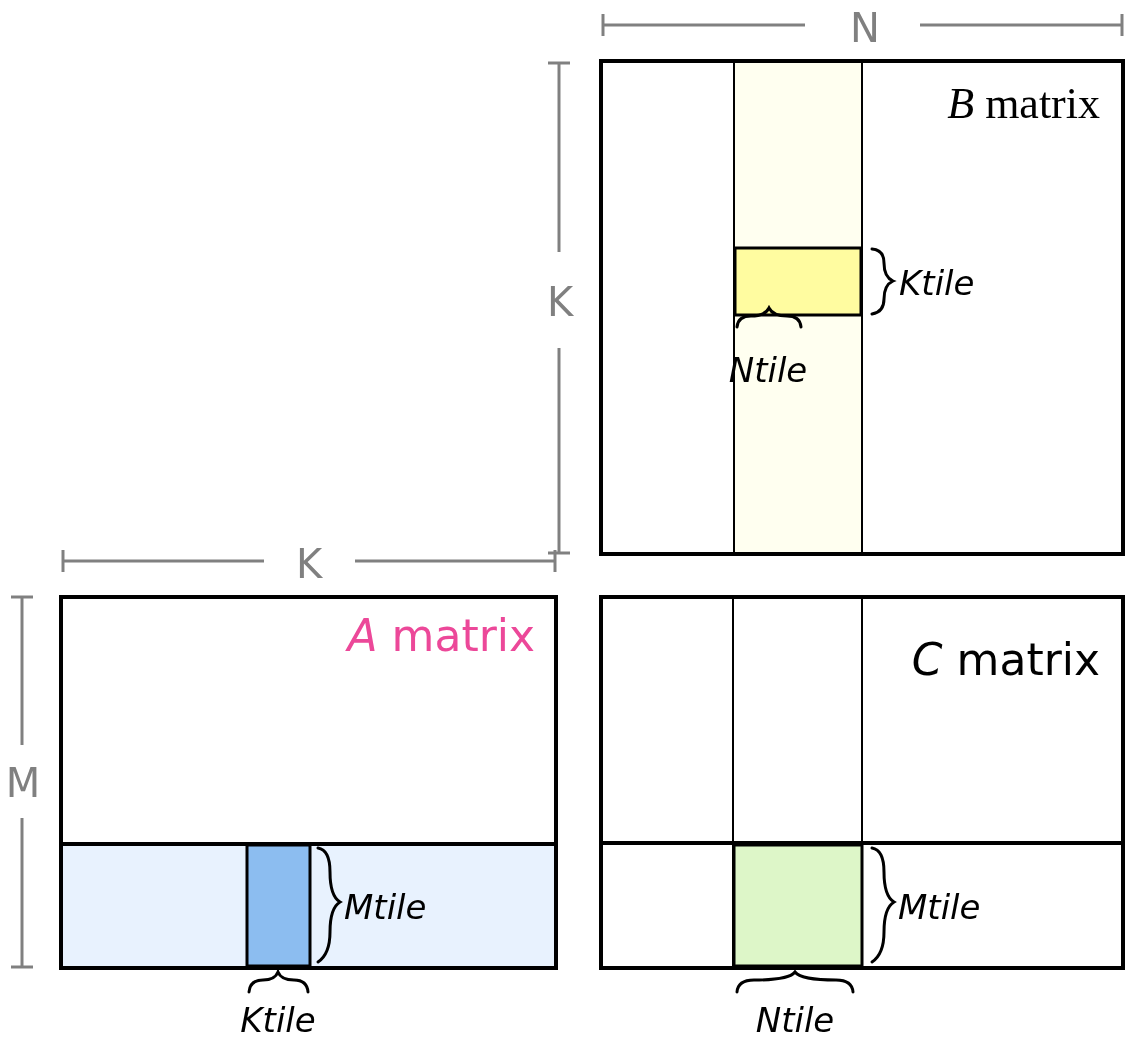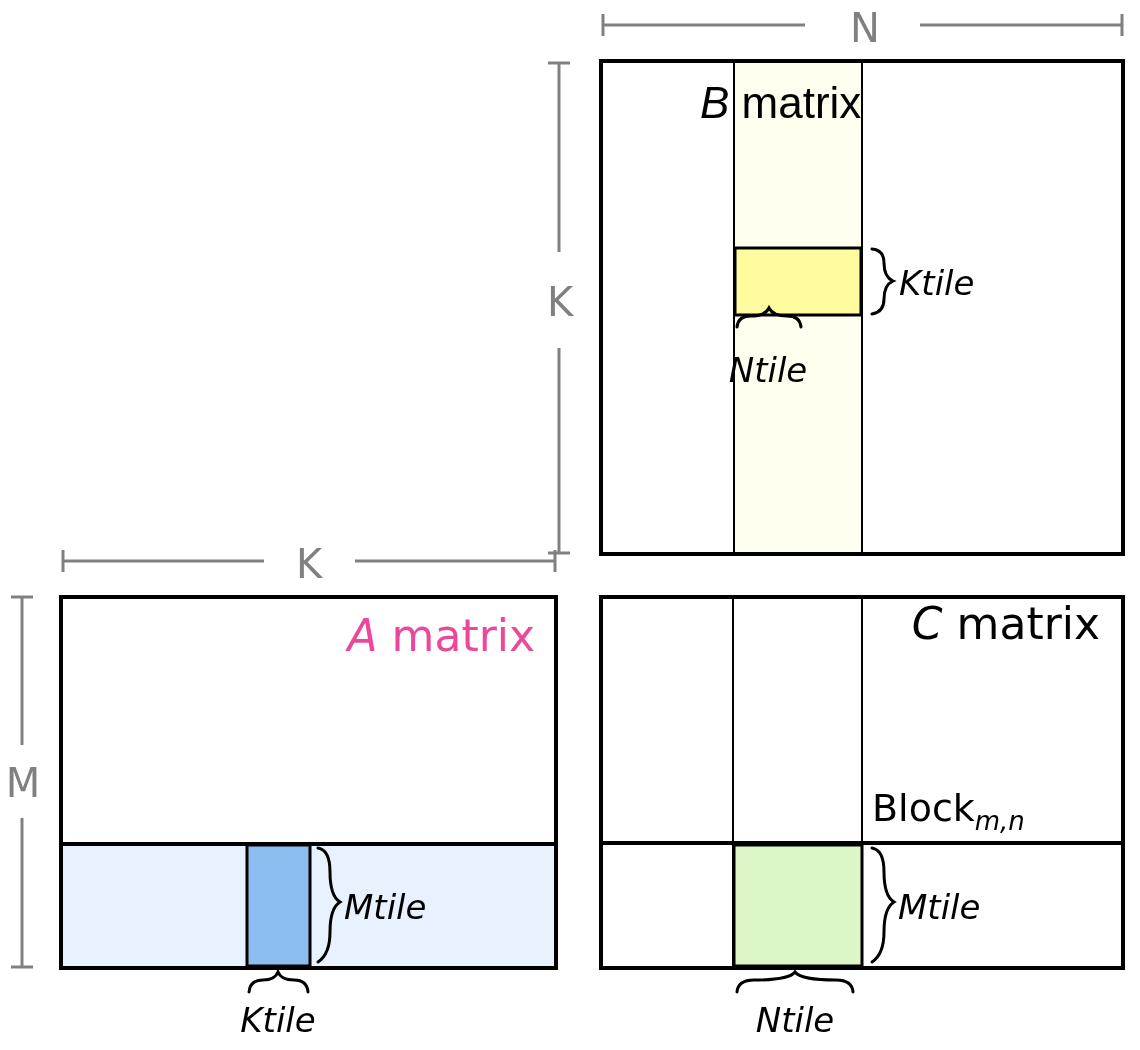--- a/index.html
+++ b/index.html
@@ -164,51 +164,47 @@
 
   <div class="txt" style="position:absolute; left:535px; top:279px; width:50px; text-align:center;
               font-size:40px; color:#808080; font-family:'DejaVu Sans',sans-serif;">K</div>
 
   <div class="txt" style="position:absolute; left:284px; top:541px; width:50px; text-align:center;
               font-size:40px; color:#808080; font-family:'DejaVu Sans',sans-serif;">K</div>
 
   <div class="txt" style="position:absolute; left:-2px; top:760px; width:50px; text-align:center;
               font-size:40px; color:#808080; font-family:'DejaVu Sans',sans-serif;">M</div>
 
-  <div style="position:absolute; left:700px; top:78px; width:400px; text-align:left;
-              font-size:44px; color:#000; font-family:Liberation Sans, sans-serif;">
+  <div style="position:absolute; left:700px; top:78px; width:400px; text-align:right;
+              font-size:44px; color:#000; font-family:Liberation Serif, serif;">
     <span style="font-style:italic;">B</span><span> matrix</span>
   </div>
 
   <div style="position:absolute; left:899px; top:263px;
               font-size:34px; font-style:italic; color:#000; font-family:'DejaVu Sans',sans-serif;">Ktile</div>
 
   <div style="position:absolute; left:668px; top:350px; width:200px; text-align:center;
               font-size:34px; font-style:italic; color:#000; font-family:'DejaVu Sans',sans-serif;">Ntile</div>
 
   <div style="position:absolute; left:160px; top:610px; width:375px; text-align:right;
               font-size:44px; color:#ec4899; font-family:'DejaVu Sans',sans-serif;">
     <span style="font-style:italic;">A</span><span> matrix</span>
   </div>
 
   <div style="position:absolute; left:344px; top:887px;
               font-size:34px; font-style:italic; color:#000; font-family:'DejaVu Sans',sans-serif;">Mtile</div>
 
   <div style="position:absolute; left:188px; top:1000px; width:180px; text-align:center;
               font-size:34px; font-style:italic; color:#000; font-family:'DejaVu Sans',sans-serif;">Ktile</div>
 
-  <div style="position:absolute; left:700px; top:598px; width:400px; text-align:right;
+  <div style="position:absolute; left:700px; top:634px; width:400px; text-align:right;
               font-size:44px; color:#000; font-family:'DejaVu Sans',sans-serif;">
     <span style="font-style:italic;">C</span><span> matrix</span>
   </div>
 
-  <div style="position:absolute; left:872px; top:786px;
-              font-size:38px; color:#000; font-family:'DejaVu Sans',sans-serif;">
-    <span>Block</span><sub style="font-size:26px; font-style:italic;">m,n</sub>
-  </div>
 
   <div style="position:absolute; left:898px; top:887px;
               font-size:34px; font-style:italic; color:#000; font-family:'DejaVu Sans',sans-serif;">Mtile</div>
 
   <div style="position:absolute; left:705px; top:1000px; width:180px; text-align:center;
               font-size:34px; font-style:italic; color:#000; font-family:'DejaVu Sans',sans-serif;">Ntile</div>
 
 </div>
 
 </body></html>

